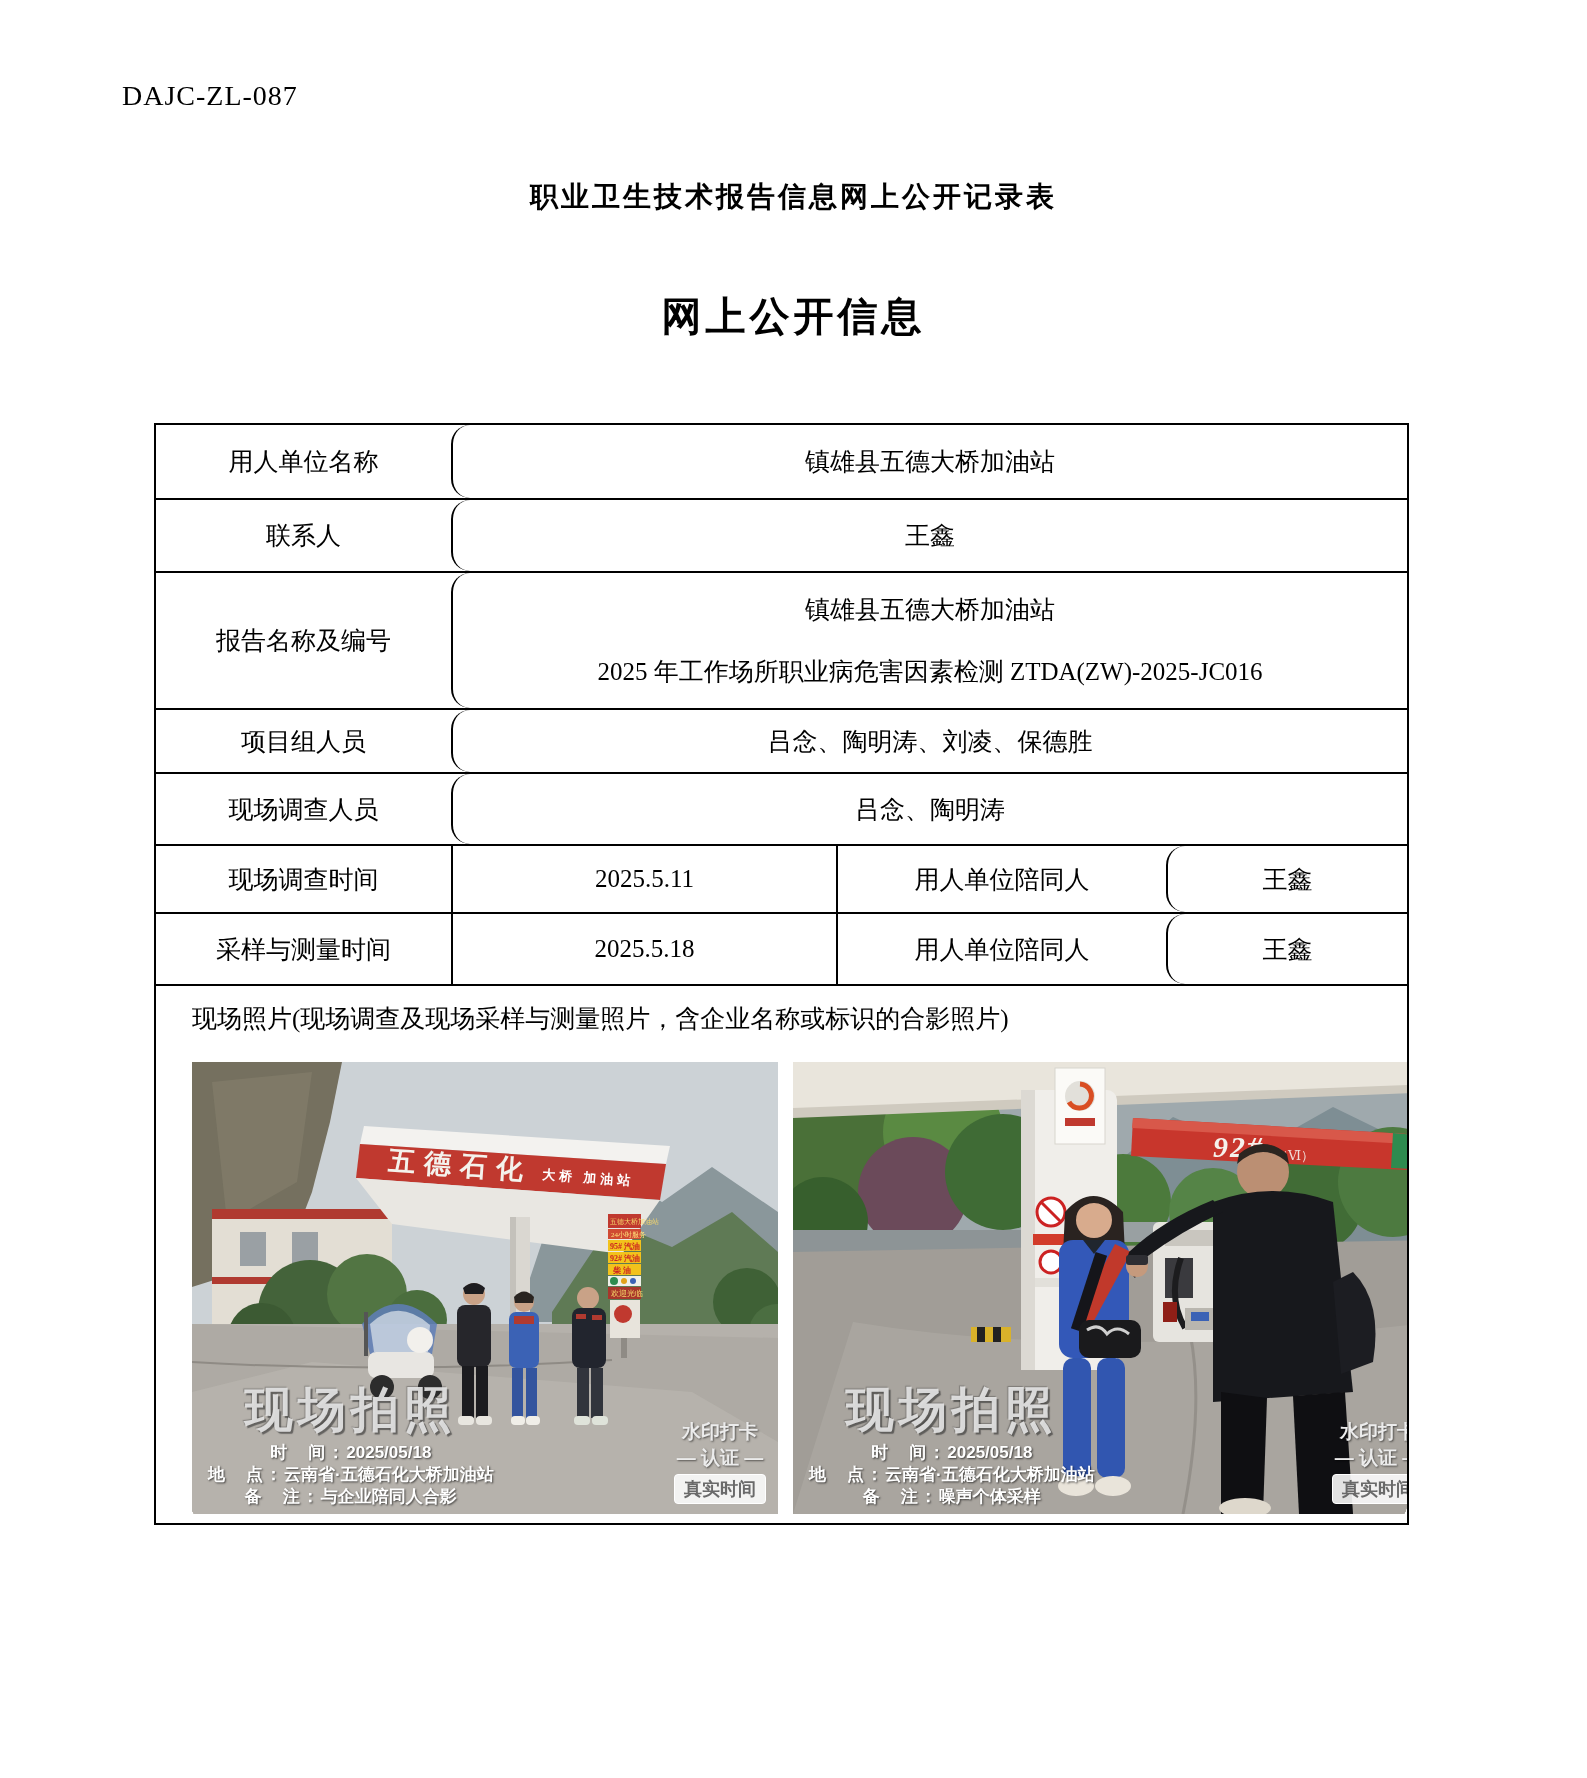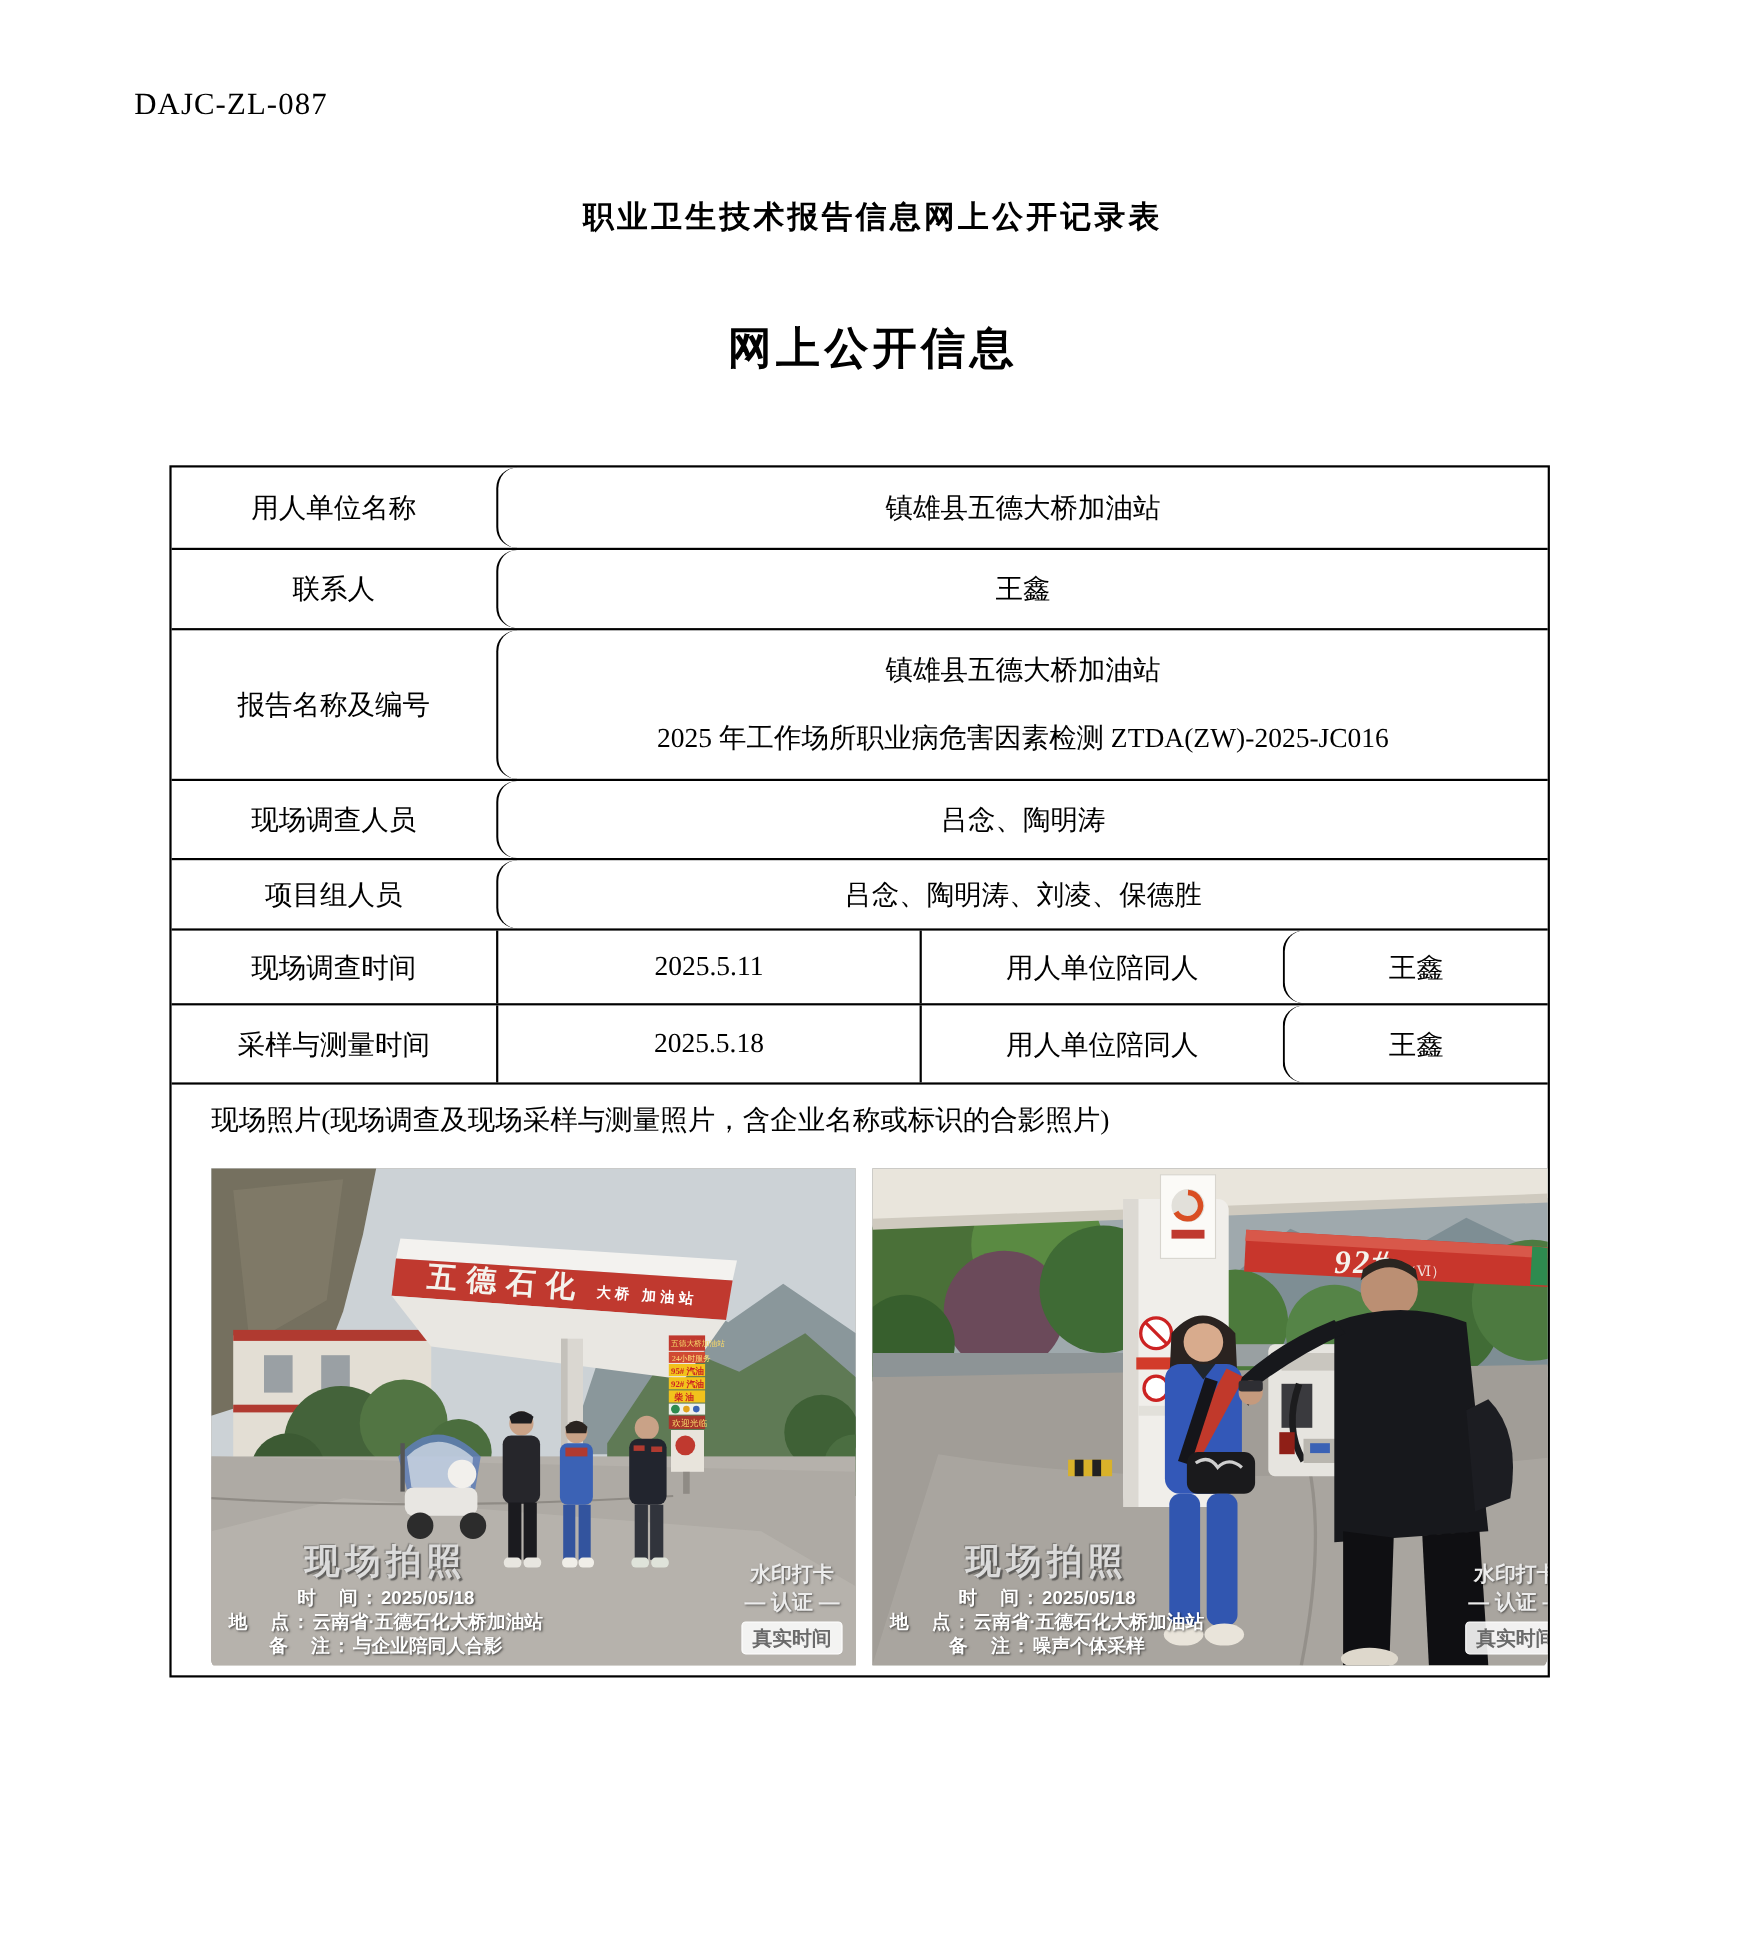--- a/index.html
+++ b/index.html
@@ -25,21 +25,21 @@
   .r5{height:62px;} .r6{height:70px;} .r7{height:66px;} .r8{height:73px;}
   .r9{height:70px;} .r10{height:537px;}
   .photo-cell{display:block;padding:0;position:relative;margin-left:35px;}
   .caption{font-size:25px;text-align:left;padding:16px 4px 0 1px;line-height:34px;}
   .photo-strip{display:flex;gap:15px;margin-top:26px;margin-left:1px;}
   .photo{position:relative;width:586px;height:452px;overflow:hidden;flex:none;background:#b9b6b0;}
   .photo.right{width:643px;}
   .photo svg{position:absolute;left:0;top:0;}
   .wm{position:absolute;left:16px;bottom:6px;z-index:3;
       font-family:"Liberation Sans","DejaVu Sans",sans-serif;}
-  .wm-title{font-size:32px;font-weight:bold;letter-spacing:5px;color:rgba(228,228,228,0.92);
+  .wm-title{font-size:48px;font-weight:bold;letter-spacing:5px;color:rgba(228,228,228,0.92);
       text-shadow:2px 2px 1px rgba(45,45,45,0.6),-1px -1px 1px rgba(45,45,45,0.35);}
   .wm-line{font-size:17px;font-weight:bold;color:#fff;line-height:22px;
       text-shadow:1px 1px 2px rgba(0,0,0,0.65);}
   .wm-line .k{letter-spacing:2px;}
   .badge{position:absolute;right:12px;bottom:10px;z-index:3;text-align:center;
       font-family:"Liberation Sans","DejaVu Sans",sans-serif;
       color:#ececec;text-shadow:1px 1px 2px rgba(0,0,0,0.55);font-size:19px;font-weight:bold;line-height:26px;}
   .badge .stamp{display:inline-block;margin-top:3px;background:rgba(250,250,250,0.9);
       color:#6a6a6a;border-radius:4px;padding:1px 9px;font-size:18px;text-shadow:none;
       border:1px solid #fff;font-family:Liberation Serif, serif;}
@@ -60,27 +60,27 @@
     <div class="td c1">联系人</div>
     <div class="td sp">王鑫</div>
   </div>
   <div class="tr r4">
     <div class="td c1">报告名称及编号</div>
     <div class="td sp two-line">
       <div>镇雄县五德大桥加油站</div>
       <div>2025 年工作场所职业病危害因素检测 ZTDA(ZW)-2025-JC016</div>
     </div>
   </div>
+  <div class="tr r5">
+    <div class="td c1">项目组人员</div>
+    <div class="td sp">吕念、陶明涛、刘凌、保德胜</div>
+  </div>
   <div class="tr r6">
     <div class="td c1">现场调查人员</div>
     <div class="td sp">吕念、陶明涛</div>
-  </div>
-  <div class="tr r5">
-    <div class="td c1">项目组人员</div>
-    <div class="td sp">吕念、陶明涛、刘凌、保德胜</div>
   </div>
   <div class="tr r7">
     <div class="td c1">现场调查时间</div>
     <div class="td c2">2025.5.11</div>
     <div class="td c3">用人单位陪同人</div>
     <div class="td sp">王鑫</div>
   </div>
   <div class="tr r9">
     <div class="td c1">采样与测量时间</div>
     <div class="td c2">2025.5.18</div>

